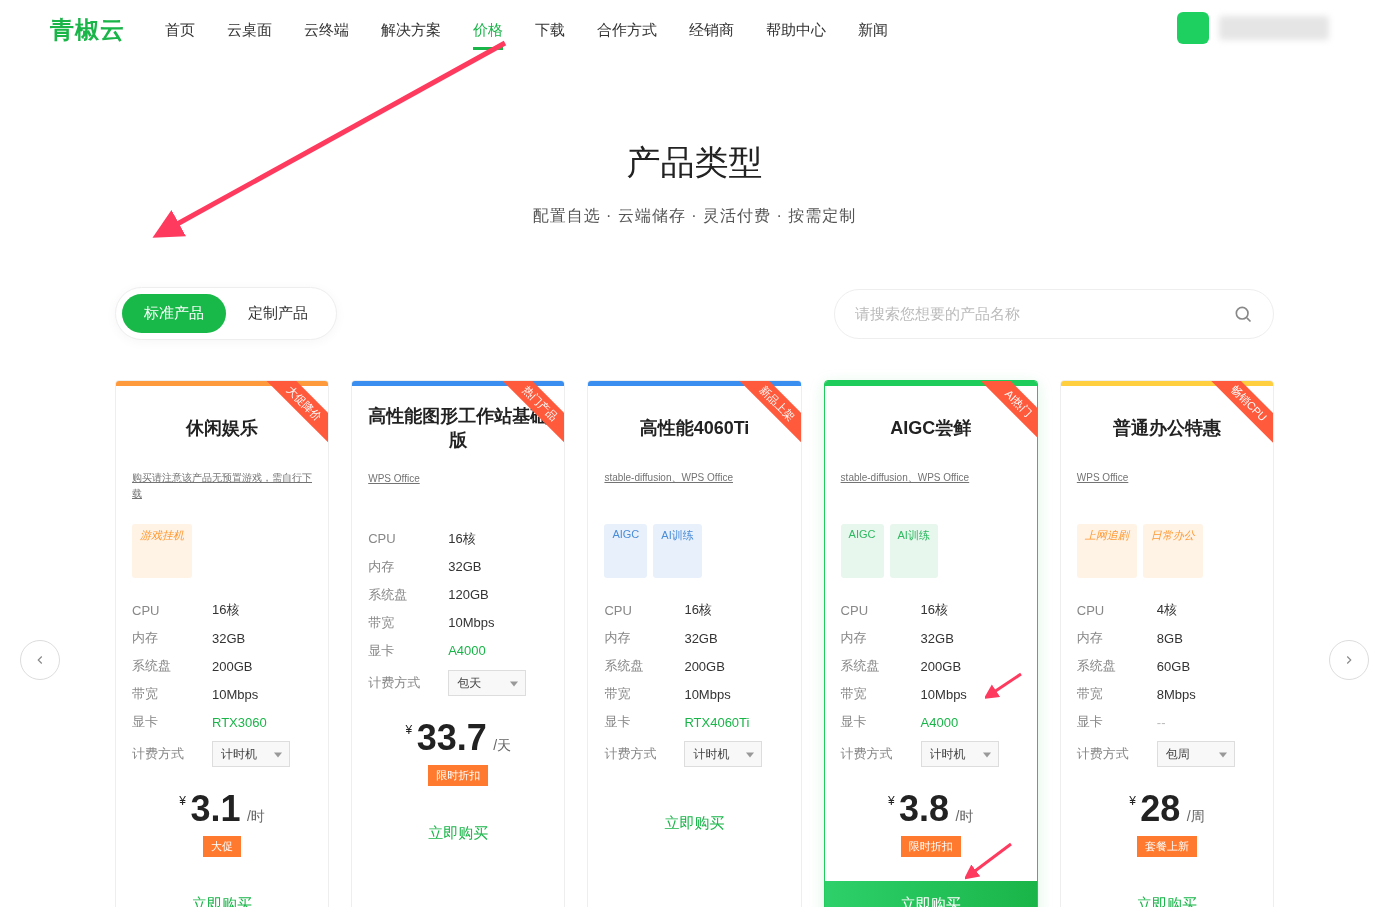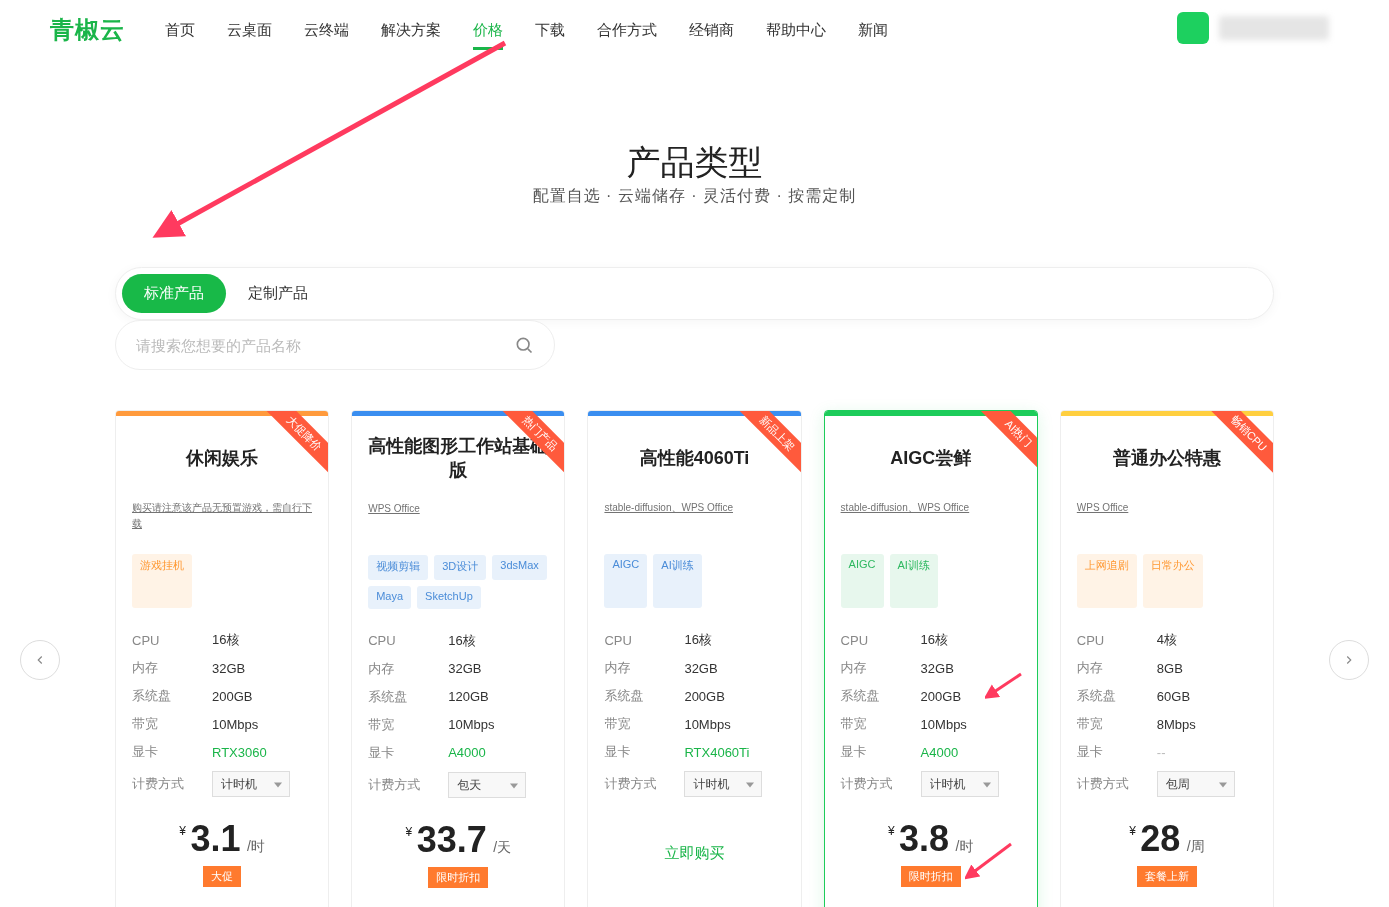--- a/index.html
+++ b/index.html
@@ -76,32 +76,33 @@
 }
 .page-title-section {
   text-align: center;
   margin-top: 80px;
   margin-bottom: 60px;
 }
 .page-title {
   font-size: 34px;
   font-weight: 500;
   color: #222;
+  margin-bottom: 20px;
 }
 .page-subtitle {
   font-size: 16px;
   color: #555;
   letter-spacing: 1px;
 }
 .controls-row {
   display: flex;
   justify-content: space-between;
+  align-items: center;
   padding: 0 115px;
   margin-bottom: 40px;
-  flex-direction: column;
 }
 .tab-group {
   display: inline-flex;
   border: 1px solid #eee;
   border-radius: 30px;
   padding: 6px;
   background: #fff;
   box-shadow: 0 2px 12px rgba(0,0,0,0.04);
 }
 .tab-btn {
@@ -191,21 +192,21 @@
   flex-wrap: wrap;
   gap: 6px;
   margin-bottom: 18px;
   min-height: 54px;
 }
 .tag {
   font-size: 11px;
   padding: 4px 8px;
   border-radius: 3px;
 }
-.tag.orange { background: #fff3e6; color: #ff9933; }
+.tag.orange { background: #fff3e6; color: #ff9933; font-style: italic; }
 .tag.blue { background: #e8f1fb; color: #4a8cd8; }
 .tag.green { background: #e7f7ed; color: #2eb860; }
 .spec-table { margin-bottom: 14px; }
 .spec-row {
   display: flex;
   justify-content: space-between;
   align-items: center;
   font-size: 13px;
   padding: 5px 0;
 }
@@ -392,27 +393,20 @@
       </div>
     </div>
     <div class="buy-btn ">立即购买</div>
   </div>
     <div class="card">
     <div class="card-top-bar" style="background:#3a8ef0"></div>
     <div class="corner-ribbon" style="background:#ff5a3c">热门产品</div>
     <div class="card-inner">
       <div class="card-title">高性能图形工作站基础版</div>
       <div class="card-desc">WPS Office</div>
-      <div class="tag-row">
-          <span class="tag blue">视频剪辑</span>
-          <span class="tag blue">3D设计</span>
-          <span class="tag blue">3dsMax</span>
-          <span class="tag blue">Maya</span>
-          <span class="tag blue">SketchUp</span>
-        </div>
       <div class="spec-table">
         <div class="spec-row">
             <span class="spec-label">CPU</span>
             <span class="spec-value">16核</span>
           </div>
         <div class="spec-row">
             <span class="spec-label">内存</span>
             <span class="spec-value">32GB</span>
           </div>
         <div class="spec-row">

